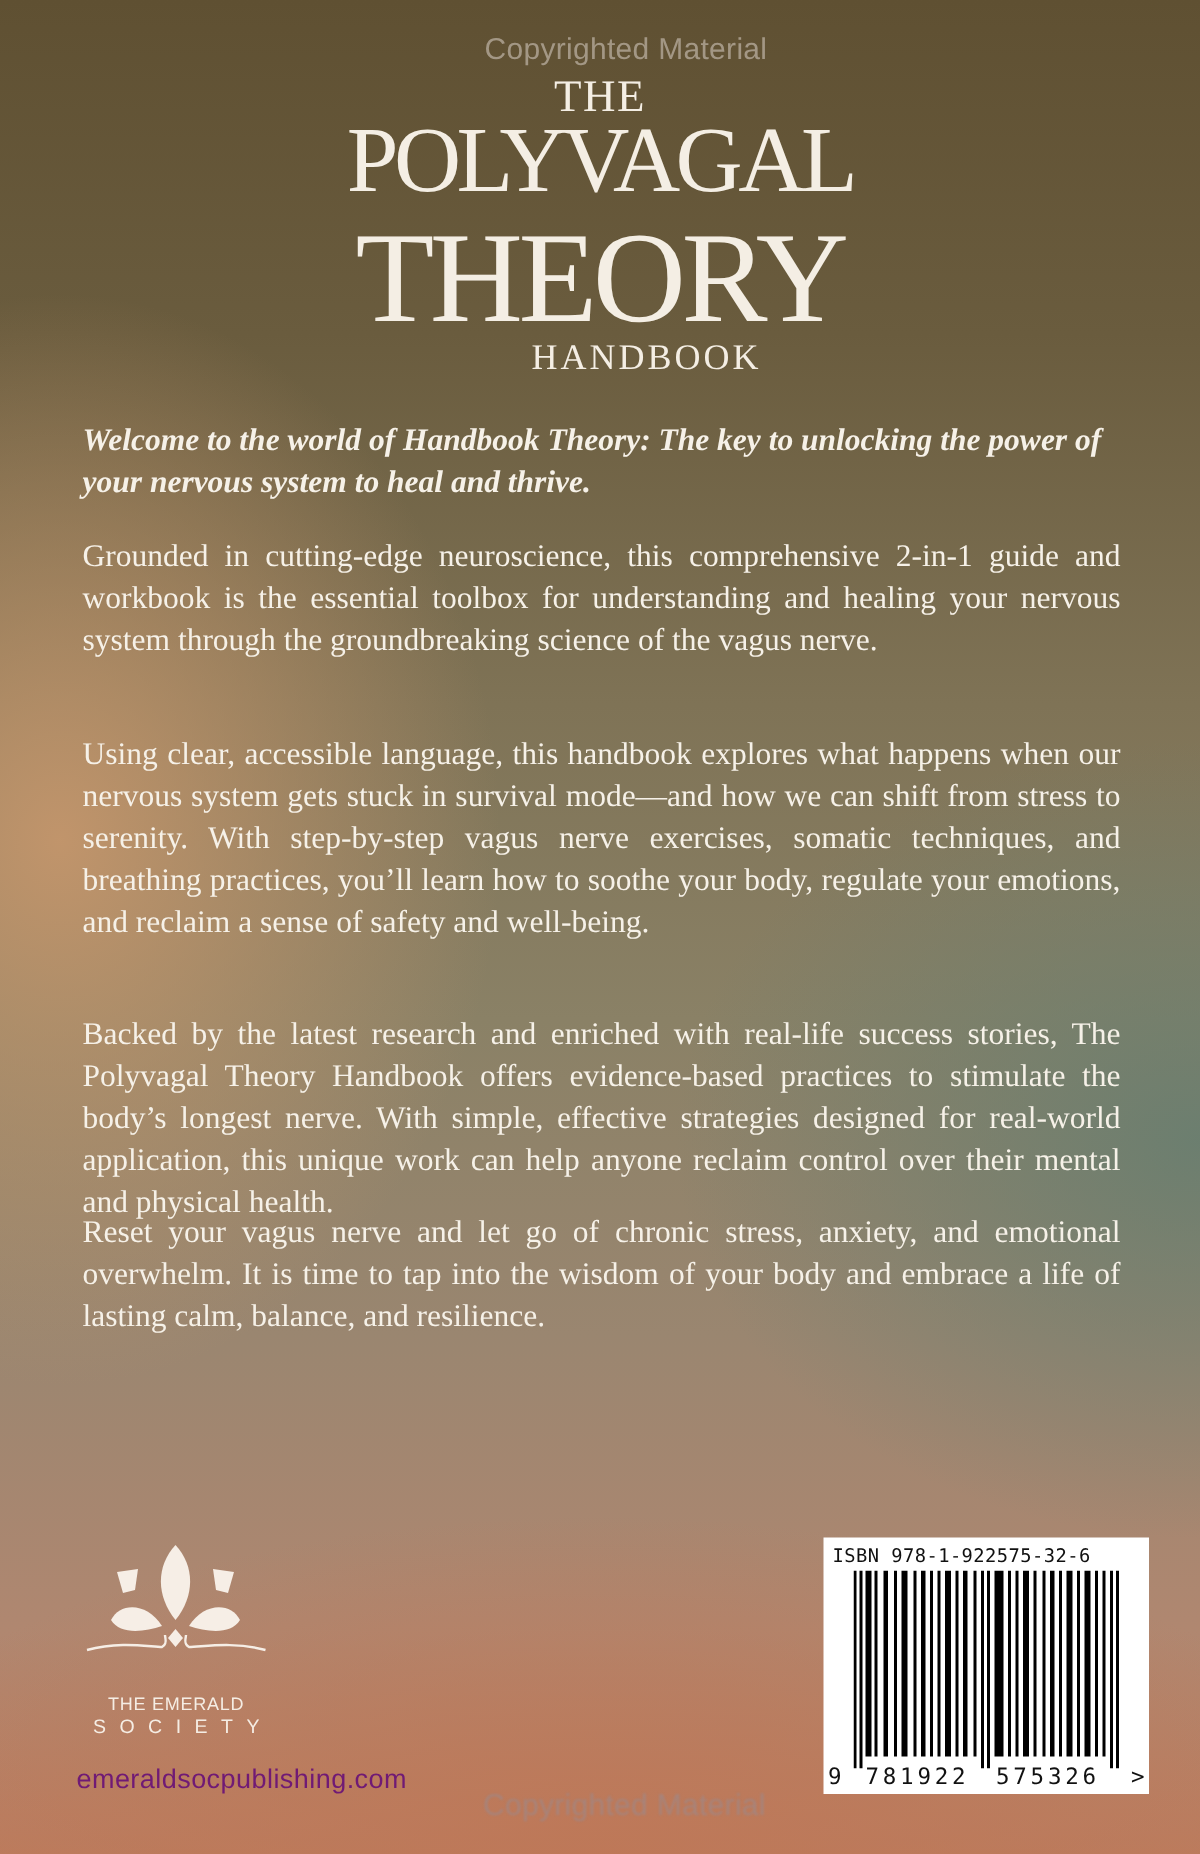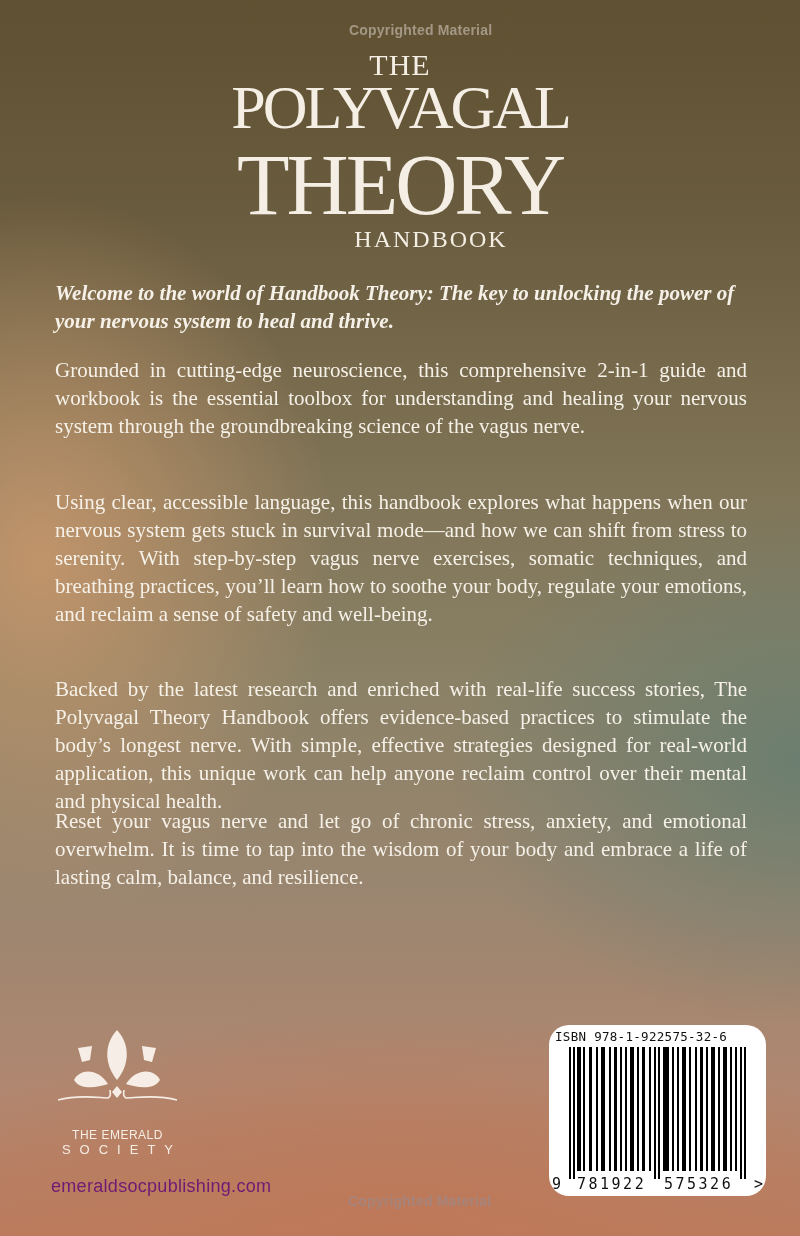--- a/index.html
+++ b/index.html
@@ -7,43 +7,43 @@
     width: 800px; height: 1236px; position: relative; overflow: hidden;
     background:
       radial-gradient(ellipse 420px 520px at 40px 560px, rgba(196,150,108,0.95), rgba(196,150,108,0) 70%),
       radial-gradient(ellipse 500px 380px at 800px 760px, rgba(104,126,112,0.9), rgba(104,126,112,0) 70%),
       radial-gradient(ellipse 700px 300px at 400px 1236px, rgba(190,120,88,0.95), rgba(190,120,88,0) 75%),
       linear-gradient(180deg, #5f5032 0%, #6a5c3e 18%, #7f7356 38%, #8a8166 55%, #9a8670 72%, #b08770 88%, #bb7c5e 100%);
     font-family: "Liberation Serif", serif;
     color: #f4eee4;
   }
   .watermark {
-    position: absolute; font-family: "Liberation Sans", sans-serif; font-weight: bold;
-    color: rgba(185,175,160,0.75); font-size: 14px; letter-spacing: 0.2px; margin-left: 26px;
+    position: absolute; font-family: "Liberation Sans", sans-serif; font-weight: normal;
+    color: rgba(185,175,160,0.75); font-size: 20px; letter-spacing: 0.2px;
   }
   .wm-top { left: 323px; top: 22px; }
   .wm-bottom { left: 322px; top: 1193px; color: rgba(150,140,150,0.55); filter: blur(0.6px); }
   .title-block { position: absolute; left: 0; width: 800px; text-align: center; }
   .t-the { top: 48px; font-size: 30px; letter-spacing: 1px; }
   .t-poly { top: 76px; font-size: 62px; letter-spacing: -3px; line-height: 1; }
   .t-theory { top: 142px; font-size: 86px; letter-spacing: -3px; line-height: 1; }
   .t-handbook { top: 226px; font-size: 24px; letter-spacing: 2px; margin-left: 31px; }
   .copy { position: absolute; left: 55px; width: 692px; font-size: 21px; line-height: 28px; text-align: justify; color: #f6f1e8; }
   .copy p { margin: 0; }
   .lead { top: 279px; font-style: italic; font-weight: bold; text-align: left; }
   .p1 { top: 356px; }
   .p2 { top: 488px; }
   .p3 { top: 675px; font-family: Liberation Serif, serif; }
   .p4 { top: 807px; }
   .logo { position: absolute; left: 50px; top: 1028px; width: 135px; }
   .logo-text { font-family: "Liberation Sans", sans-serif; color: #f5ede4; text-align: center; }
   .logo-name { font-size: 12px; letter-spacing: 0.5px; margin-top: 16px; }
   .logo-sub { font-size: 13px; letter-spacing: 9px; margin-top: 0px; padding-left: 9px; }
   .url { position: absolute; left: 51px; top: 1176px; font-family: "Liberation Sans", sans-serif; font-size: 18px; color: #701a75; letter-spacing: 0.3px; }
-  .barcode-box { position: absolute; left: 549px; top: 1025px; width: 217px; height: 171px; background: #fff; border-radius: 20px; }
+  .barcode-box { position: absolute; left: 549px; top: 1025px; width: 217px; height: 171px; background: #fff; }
   .isbn-text { position: absolute; left: 6px; top: 4px; font-family: "DejaVu Sans Mono", monospace; font-size: 12.5px; color: #111; letter-spacing: 0.3px; }
   .bars { position: absolute; left: 20px; top: 22px; }
   .ean-digits { position: absolute; left: 2px; top: 150px; font-family: "DejaVu Sans Mono", monospace; font-size: 15px; color: #111; }
   .ean-d0 { position: absolute; left: 1px; top: 0; }
   .ean-g1 { position: absolute; left: 26px; top: 0; letter-spacing: 2.5px; }
   .ean-g2 { position: absolute; left: 113px; top: 0; letter-spacing: 2.5px; }
   .ean-gt { position: absolute; left: 203px; top: 0; }
 </style>
 </head>
 <body>

